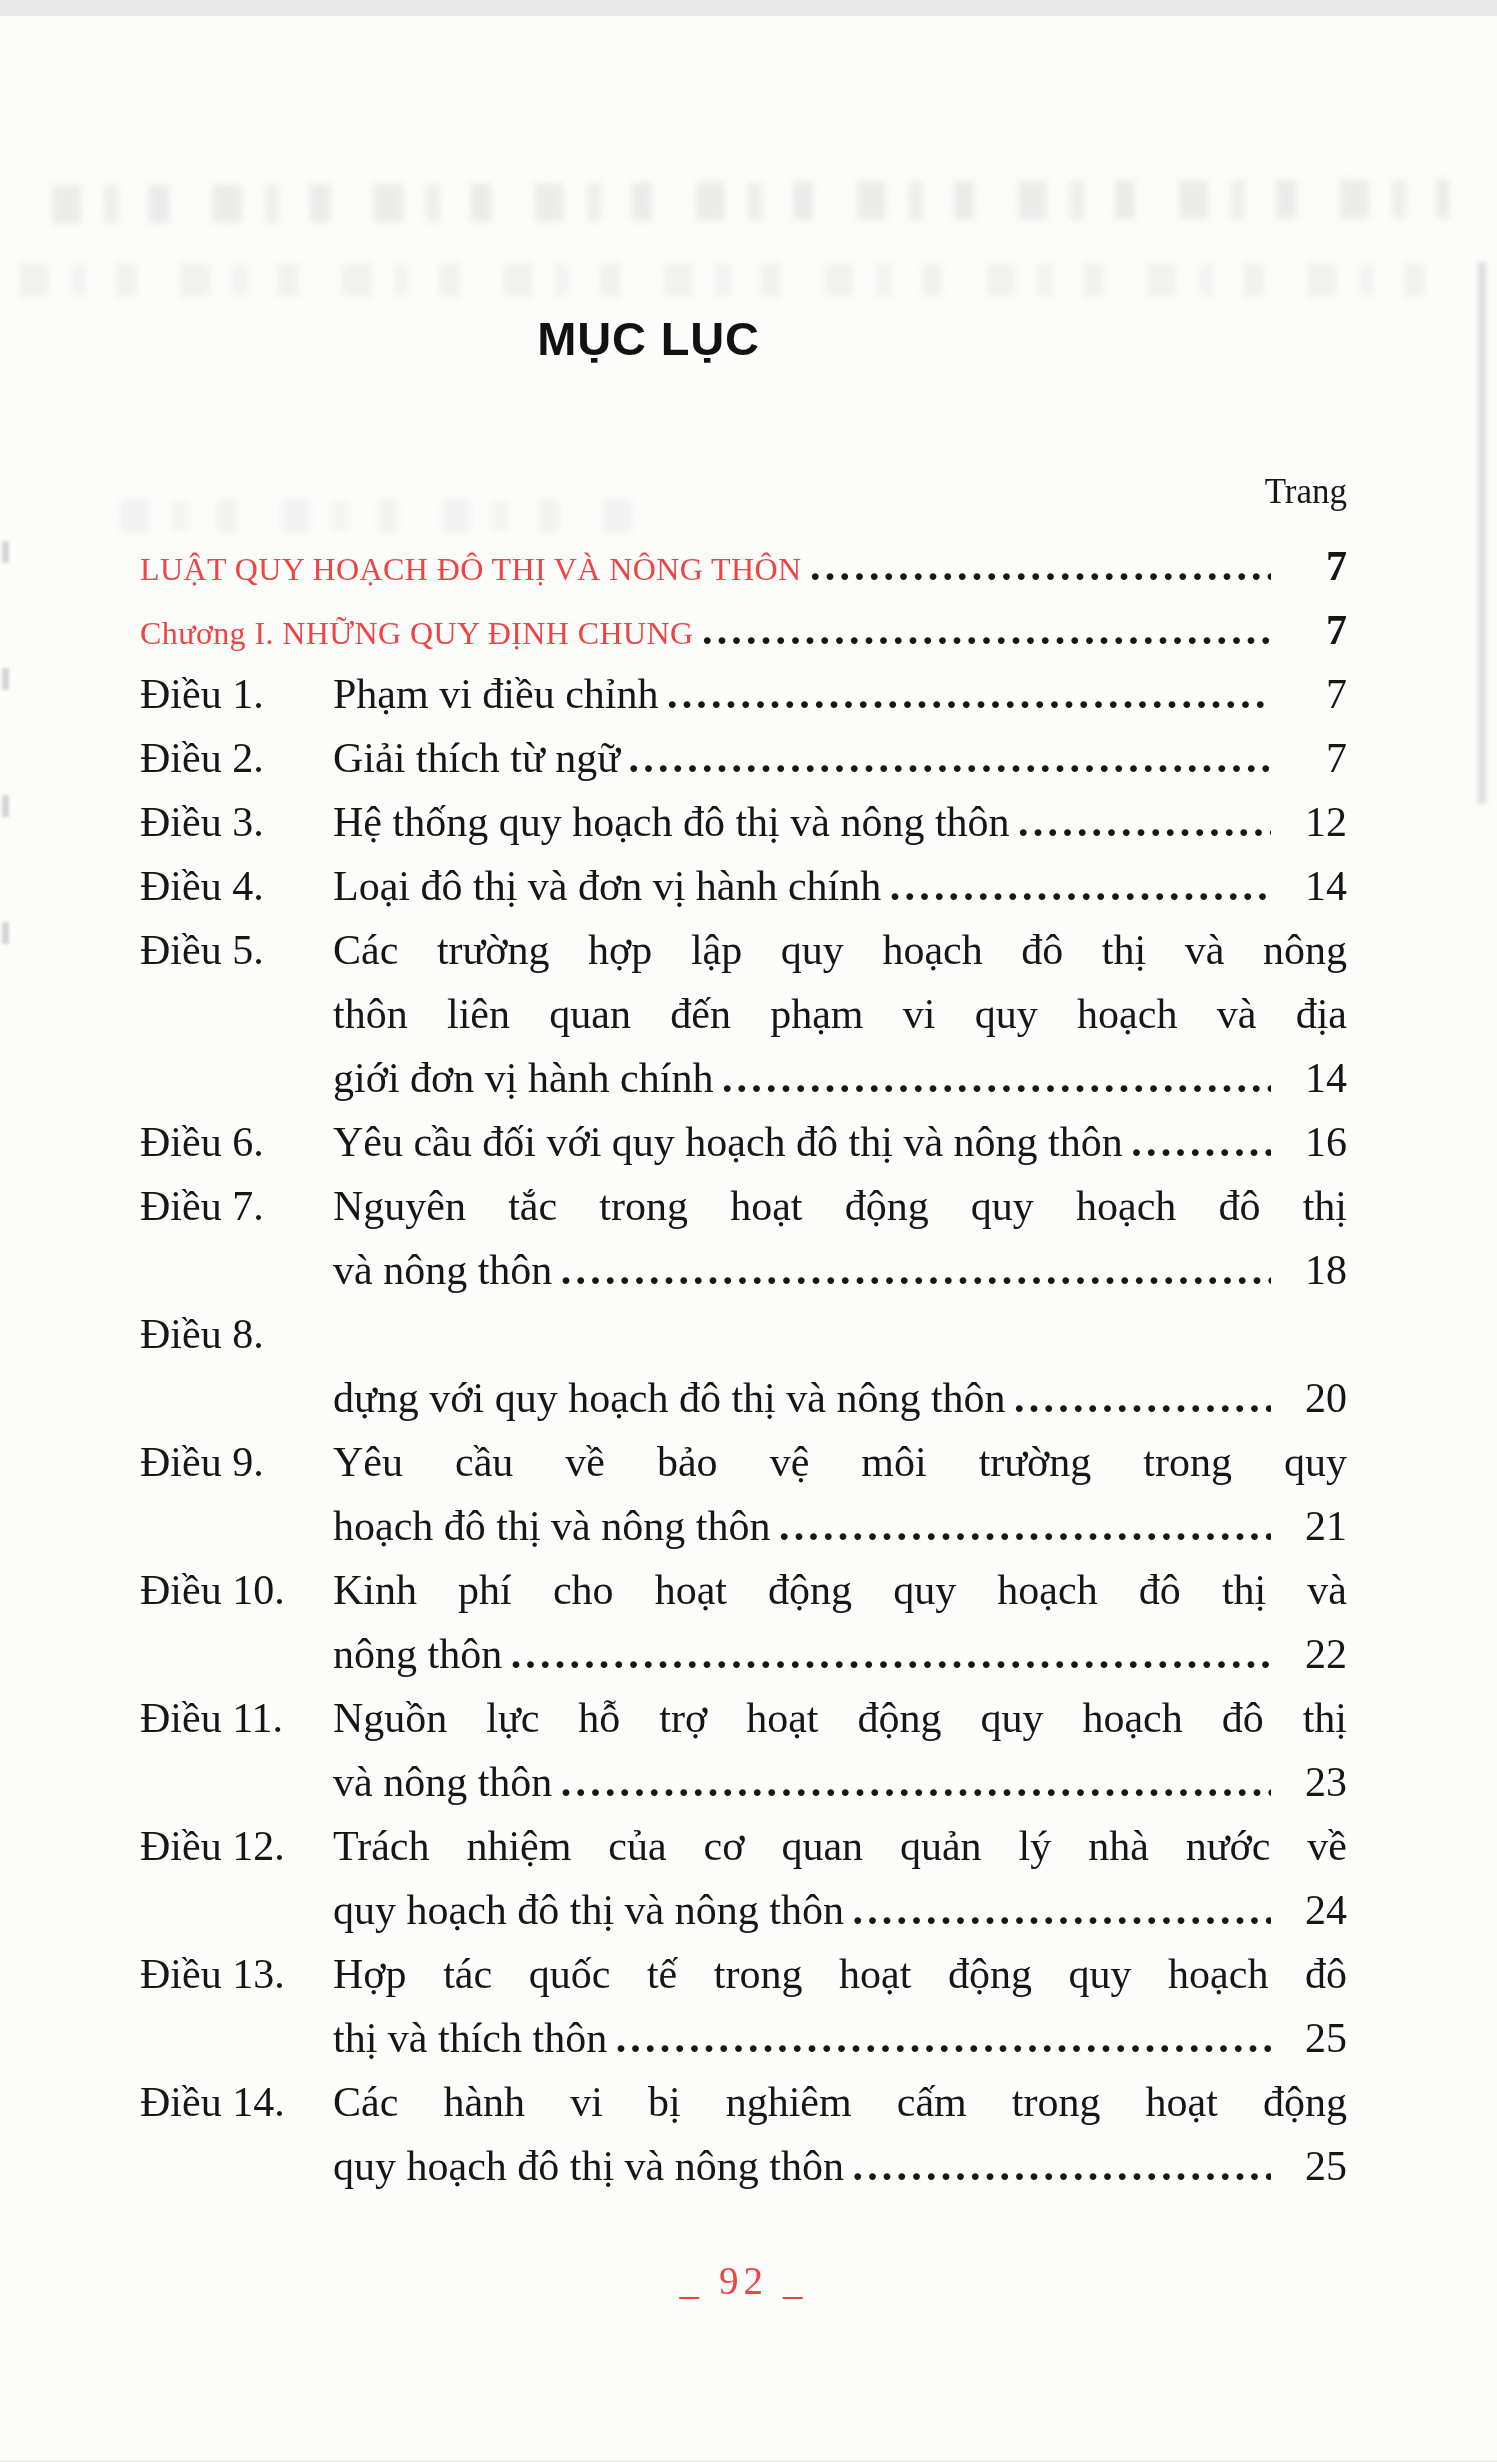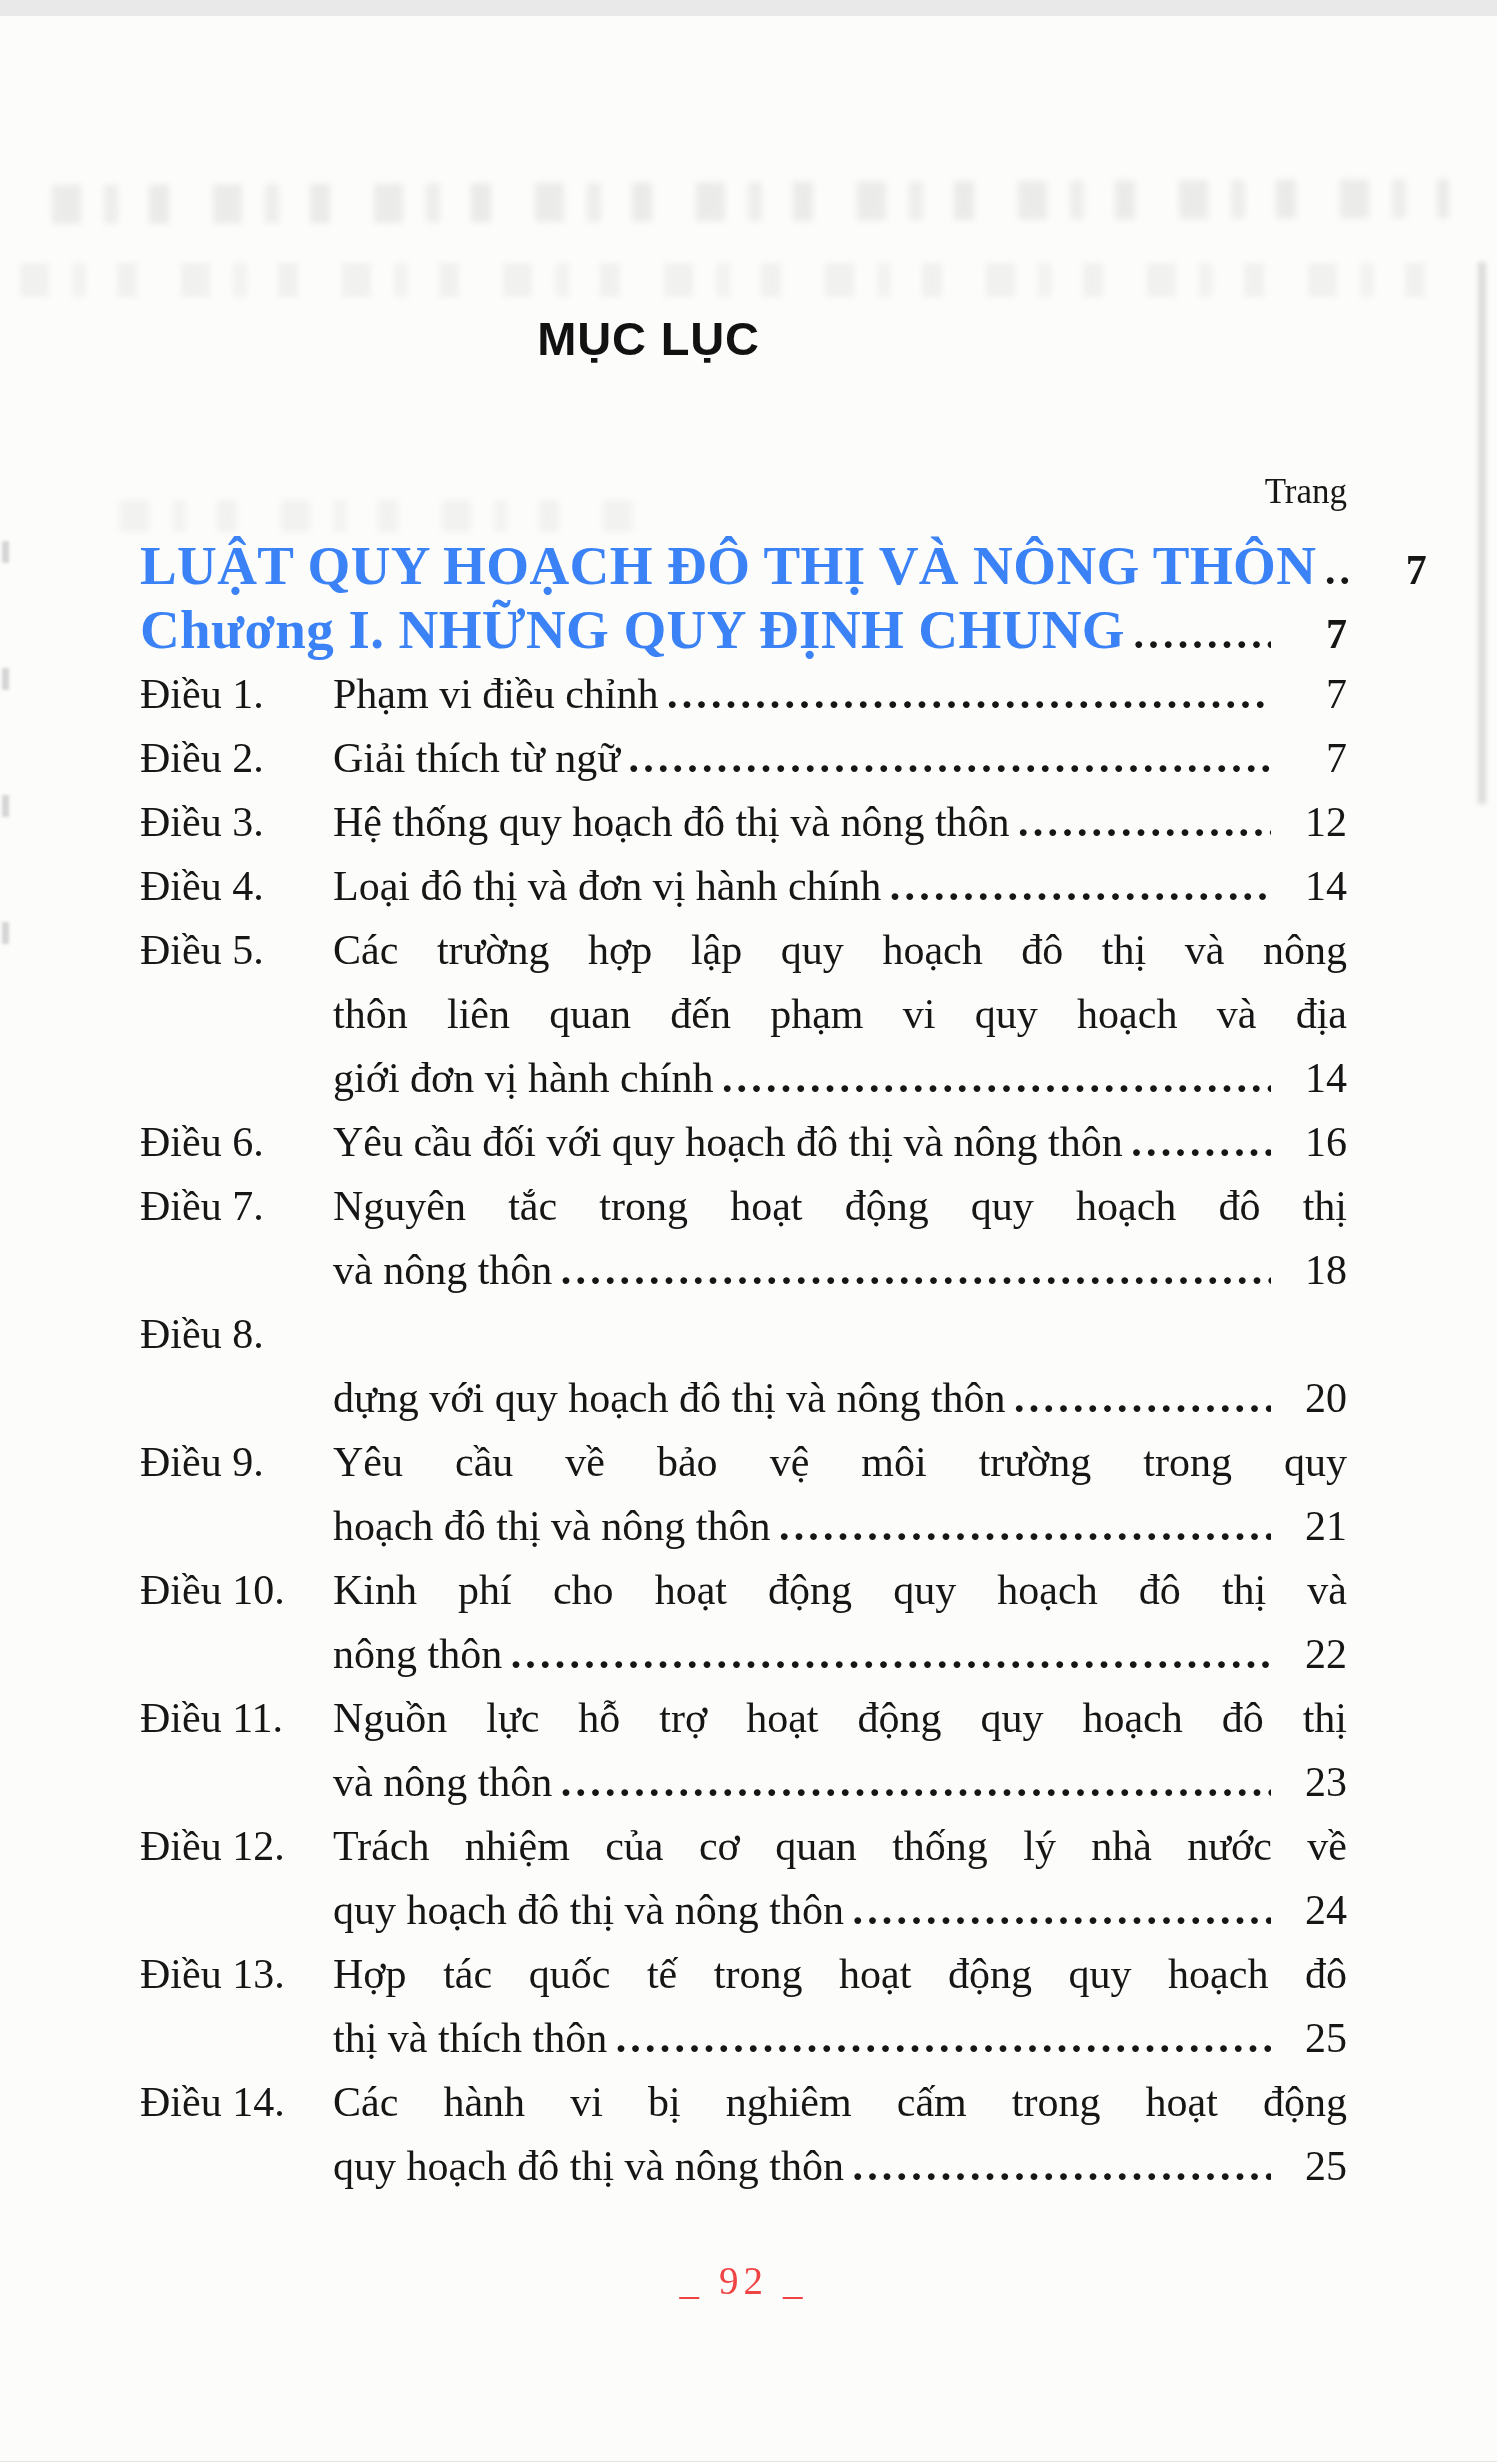--- a/index.html
+++ b/index.html
@@ -38,21 +38,21 @@
   .label{flex:none;width:193px;}
   .indent{flex:none;width:193px;}
   .content{flex:none;}
   .content.fill{flex:1 1 auto;white-space:normal;text-align:justify;text-align-last:justify;}
   .leader{flex:1 1 auto;overflow:hidden;min-width:25.4px;margin:0 8.5px;}
   .leader::after{
     content:"........................................................................................................................";
     font-weight:700;letter-spacing:4.2px;
   }
   .num{flex:none;min-width:68px;text-align:right;}
-  .heading .htext{font-weight:700;font-size:55px;letter-spacing:0.4px;color:#3b82f6;}
+  .heading .htext{font-weight:400;font-size:32px;letter-spacing:0.4px;color:#ef4444;}
   .heading .num{font-weight:700;}
 
   
   .footer{
     position:absolute;top:2242px;left:140px;width:1207px;
     text-align:center;font-size:39px;letter-spacing:5.1px;color:#ef4444;
   }
 
   
   .smudge{position:absolute;filter:blur(3.4px);
@@ -180,21 +180,21 @@
         <span class="content fill">Nguồn lực hỗ trợ hoạt động quy hoạch đô thị</span>
       </div>
       <div class="line entry">
         <span class="indent"></span>
         <span class="content">và nông thôn</span>
         <span class="leader"></span>
         <span class="num">23</span>
       </div>
       <div class="line entry">
         <span class="label">Điều 12.</span>
-        <span class="content fill">Trách nhiệm của cơ quan thống lý nhà nước về</span>
+        <span class="content fill">Trách nhiệm của cơ quan quản lý nhà nước về</span>
       </div>
       <div class="line entry">
         <span class="indent"></span>
         <span class="content">quy hoạch đô thị và nông thôn</span>
         <span class="leader"></span>
         <span class="num">24</span>
       </div>
       <div class="line entry">
         <span class="label">Điều 13.</span>
         <span class="content fill">Hợp tác quốc tế trong hoạt động quy hoạch đô</span>

